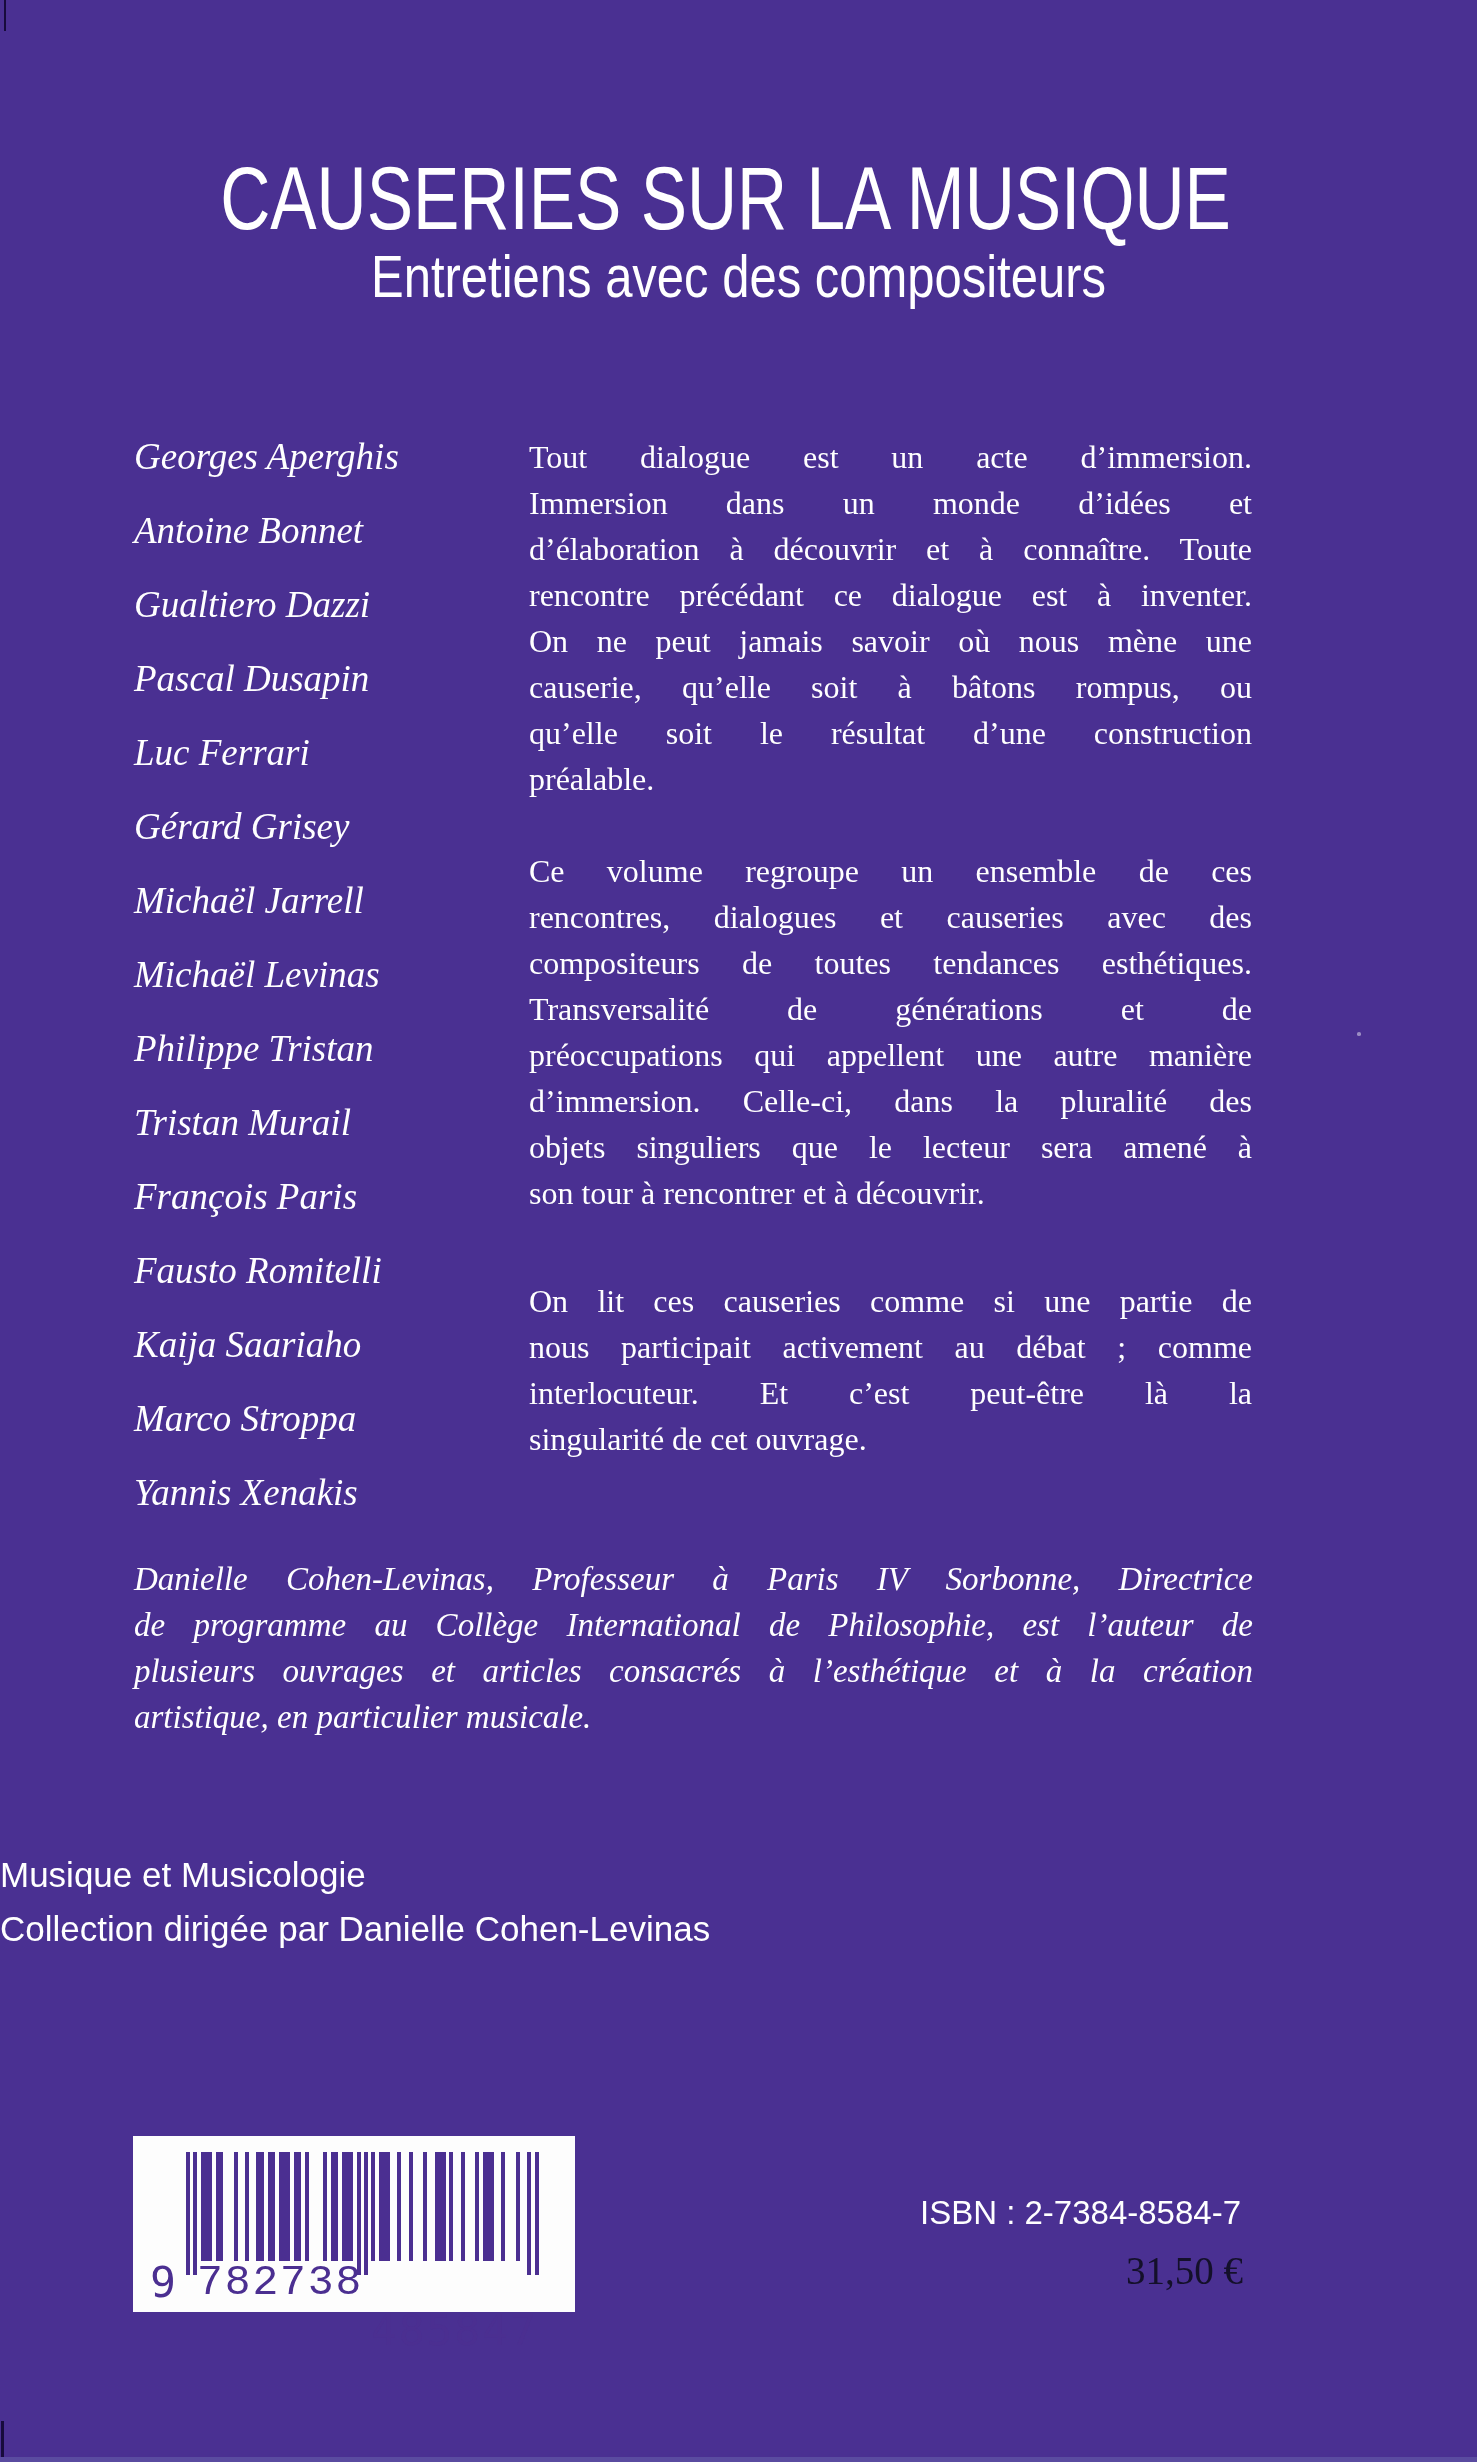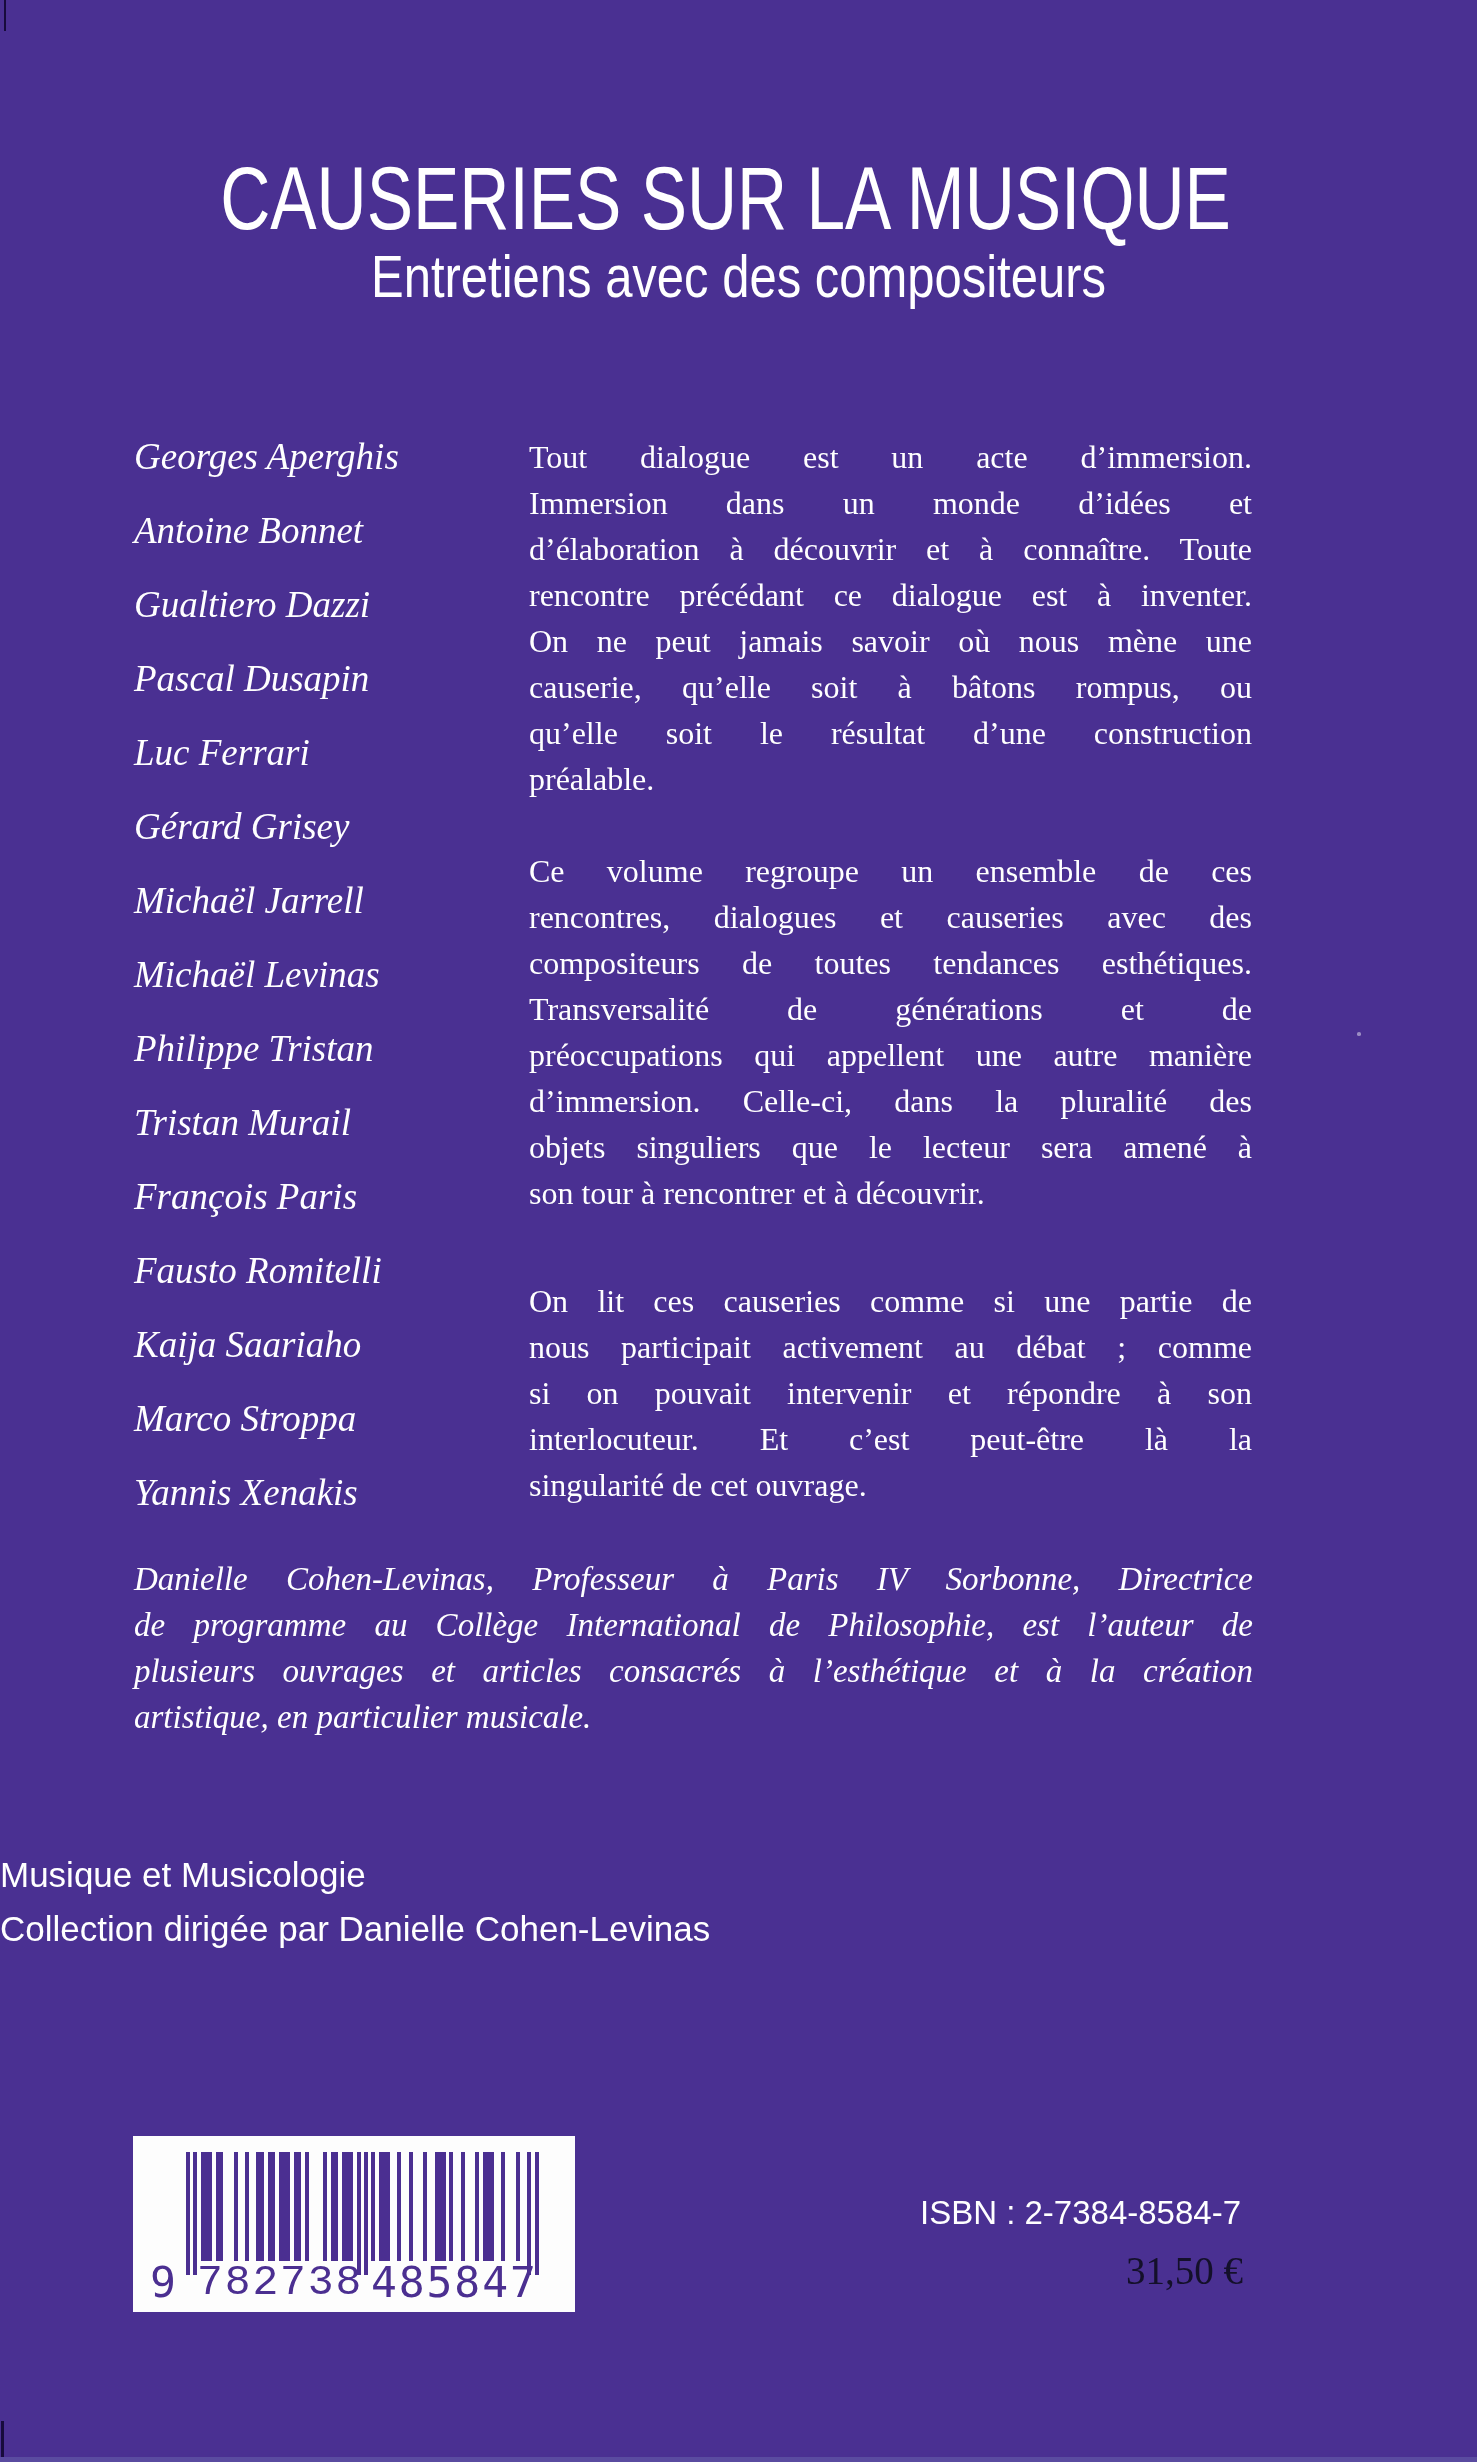--- a/index.html
+++ b/index.html
@@ -59,21 +59,21 @@
   .bars{ position:absolute; left:53px; top:16px; width:352px; height:126px; }
   .bars .bar{ position:absolute; top:0; width:3.7px; background:var(--bar); }
   .bc-digits{
     position:absolute; top:125px; height:46px;
     font-family:"DejaVu Sans Mono", monospace;
     font-size:43px; line-height:43px; color:var(--bar);
     text-align:center;
   }
   .bc-first{ left:1.9px;  width:56px;  }
   .bc-left { left:64px; width:156px; letter-spacing:1.9px;font-family:Liberation Mono, monospace;}
-  .bc-right{ left:238px;width:156px; letter-spacing:1.9px;}
+  .bc-right{ left:238px;width:156px; letter-spacing:1.9px;margin-top:48px;}
 
   .isbn{
     left:870px; top:2194px; width:371px; text-align:right;
     font-family:"Liberation Sans", sans-serif;
     font-size:33px; line-height:37px;
   }
   .price{
     left:965px; top:2250px; width:278px; text-align:right;
     font-size:39px; line-height:41px; color:var(--price);
   }
@@ -130,21 +130,20 @@
       <div class="tl">Transversalité de générations et de</div>
       <div class="tl">préoccupations qui appellent une autre manière</div>
       <div class="tl">d’immersion. Celle-ci, dans la pluralité des</div>
       <div class="tl">objets singuliers que le lecteur sera amené à</div>
       <div class="tl">son tour à rencontrer et à découvrir.</div>
     </div>
 
   <div class="abs col p3 justified">
       <div class="tl">On lit ces causeries comme si une partie de</div>
       <div class="tl">nous participait activement au débat ; comme</div>
-      <div class="tl">si on pouvait intervenir et répondre à son</div>
       <div class="tl">interlocuteur. Et c’est peut-être là la</div>
       <div class="tl">singularité de cet ouvrage.</div>
     </div>
 
   <div class="abs bio justified">
       <div class="tl">Danielle Cohen-Levinas, Professeur à Paris IV Sorbonne, Directrice</div>
       <div class="tl">de programme au Collège International de Philosophie, est l’auteur de</div>
       <div class="tl">plusieurs ouvrages et articles consacrés à l’esthétique et à la création</div>
       <div class="tl">artistique, en particulier musicale.</div>
     </div>

